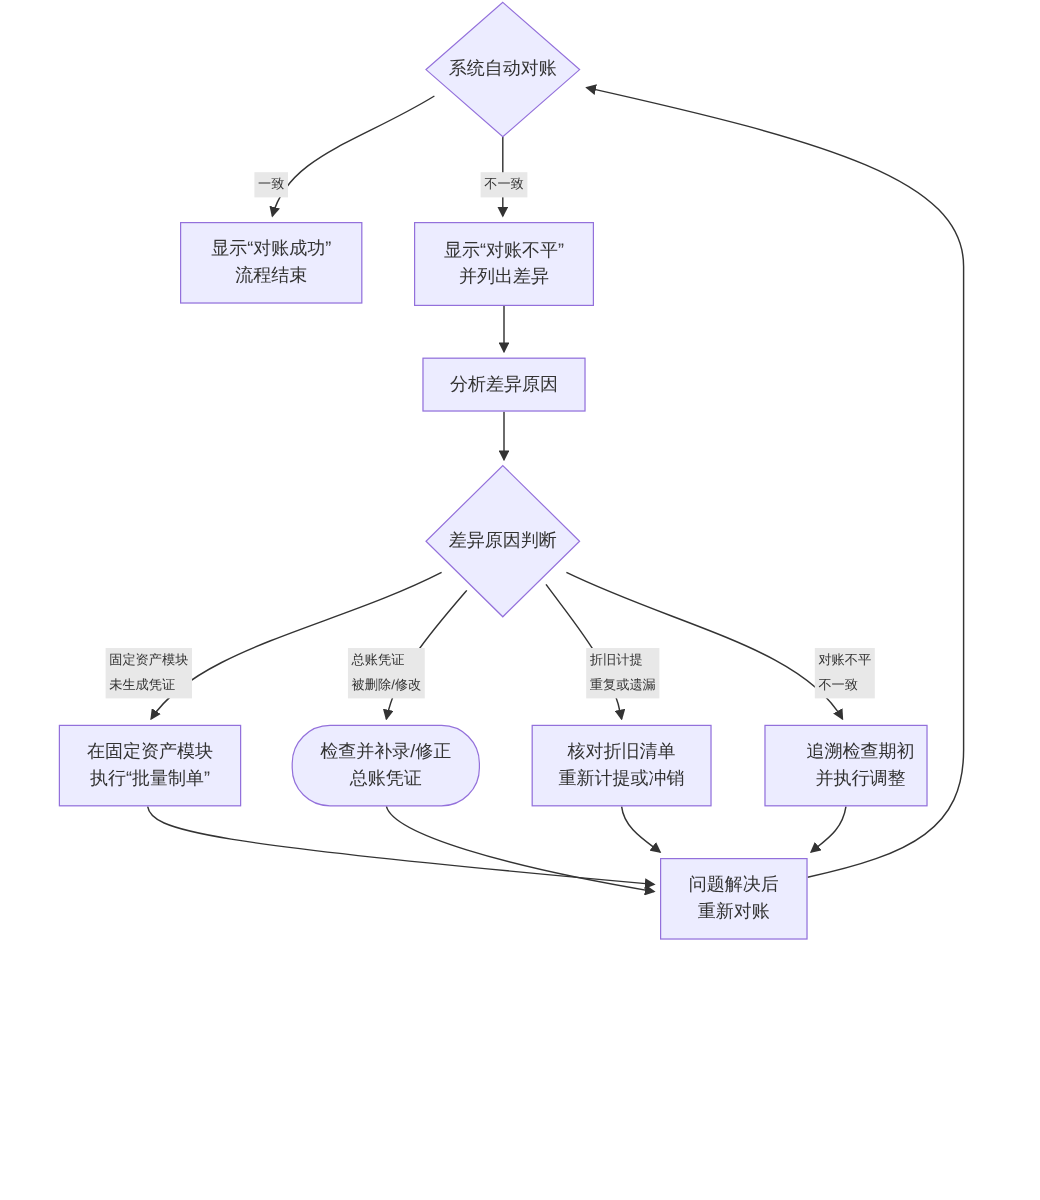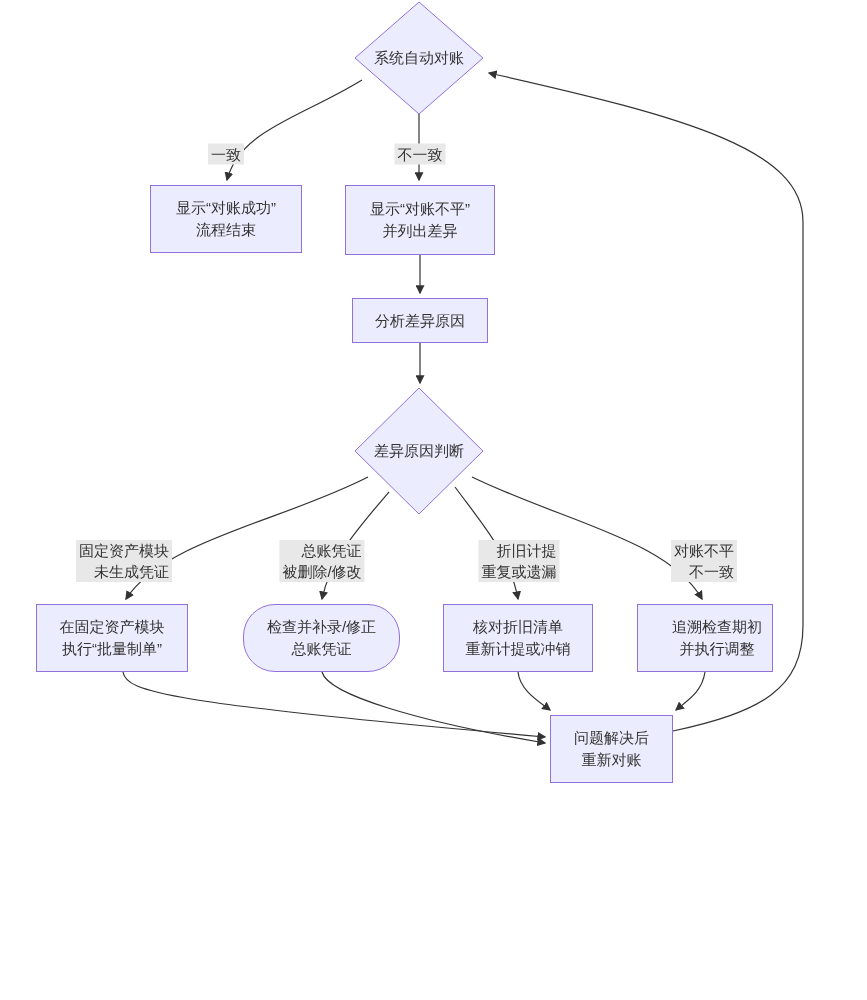--- a/index.html
+++ b/index.html
@@ -43,24 +43,24 @@
     align-items: center;
     justify-content: center;
     text-align: center;
     white-space: pre-line;
   }
   .edge-label {
     position: absolute;
     transform: translate(-50%, -50%);
     background: #e8e8e8;
     color: #333333;
-    font-size: 15px;
+    font-size: 11px;
     line-height: 21px;
     padding: 0 3px;
-    text-align: right;
+    text-align: left;
     white-space: pre-line;
   }
 </style>
 </head>
 <body>
 
 <div id="canvas">
 
   <svg id="edge-layer" width="867" height="1000" viewBox="0 0 867 1000" xmlns="http://www.w3.org/2000/svg">
     <defs>
@@ -92,21 +92,21 @@
   </svg>
 
   <div class="diamond-label" style="left:339px; top:431px; width:160px; height:40px;">差异原因判断</div>
   <div class="diamond-label" style="left:339px; top:38px; width:160px; height:40px;">系统自动对账</div>
 
   <div class="node" style="left:150px; top:185px; width:152px; height:68px;">显示“对账成功”
 流程结束</div>
   <div class="node" style="left:345px; top:185px; width:150px; height:70px;">显示“对账不平”
 并列出差异</div>
   <div class="node" style="left:352px; top:298px; width:136px; height:45px;">分析差异原因</div>
-  <div class="node" style="left:36px; top:604px; width:152px; height:68px;">在固定资产模块
+  <div class="node" style="left:49px; top:604px; width:152px; height:68px;">在固定资产模块
 执行“批量制单”</div>
   <div class="node" style="left:243px; top:604px; width:157px; height:68px;border-radius:32px;">检查并补录/修正
 总账凭证</div>
   <div class="node" style="left:443px; top:604px; width:150px; height:68px;">核对折旧清单
 重新计提或冲销</div>
   <div class="node" style="left:637px; top:604px; width:136px; height:68px;padding-left:24px;">追溯检查期初
 并执行调整</div>
   <div class="node" style="left:550px; top:715px; width:123px; height:68px;">问题解决后
 重新对账</div>
 

